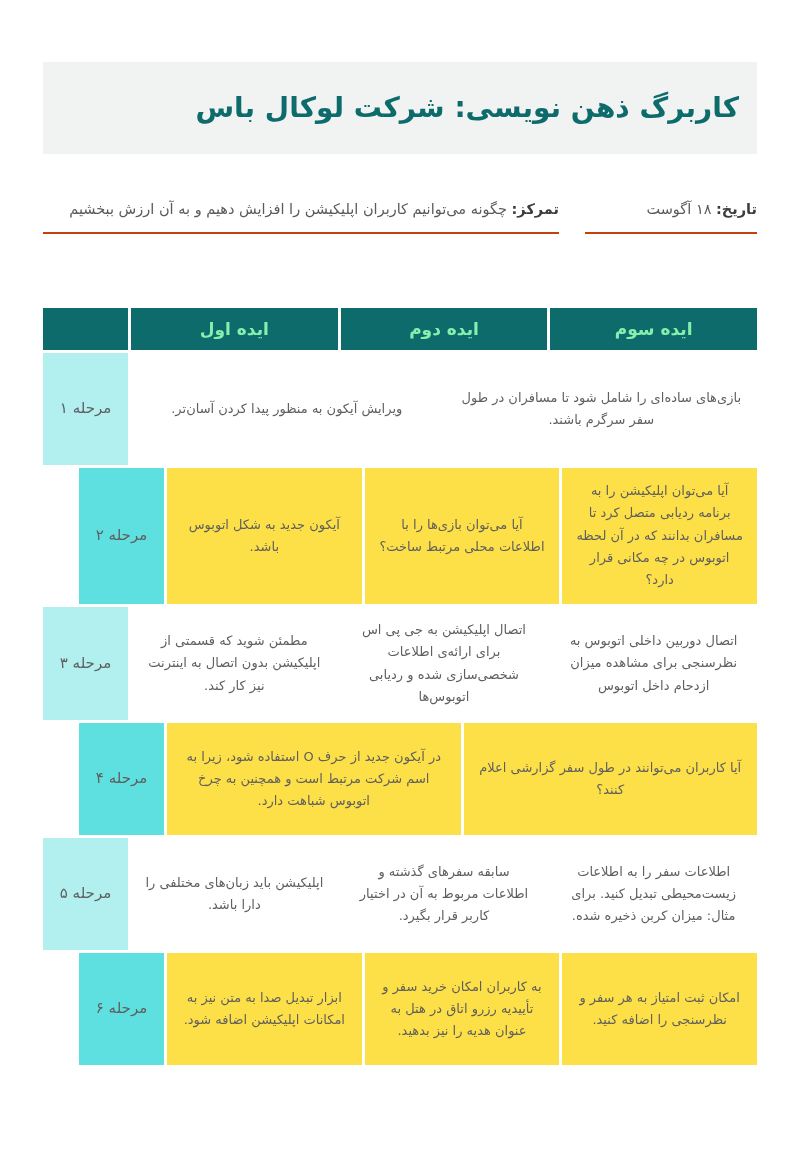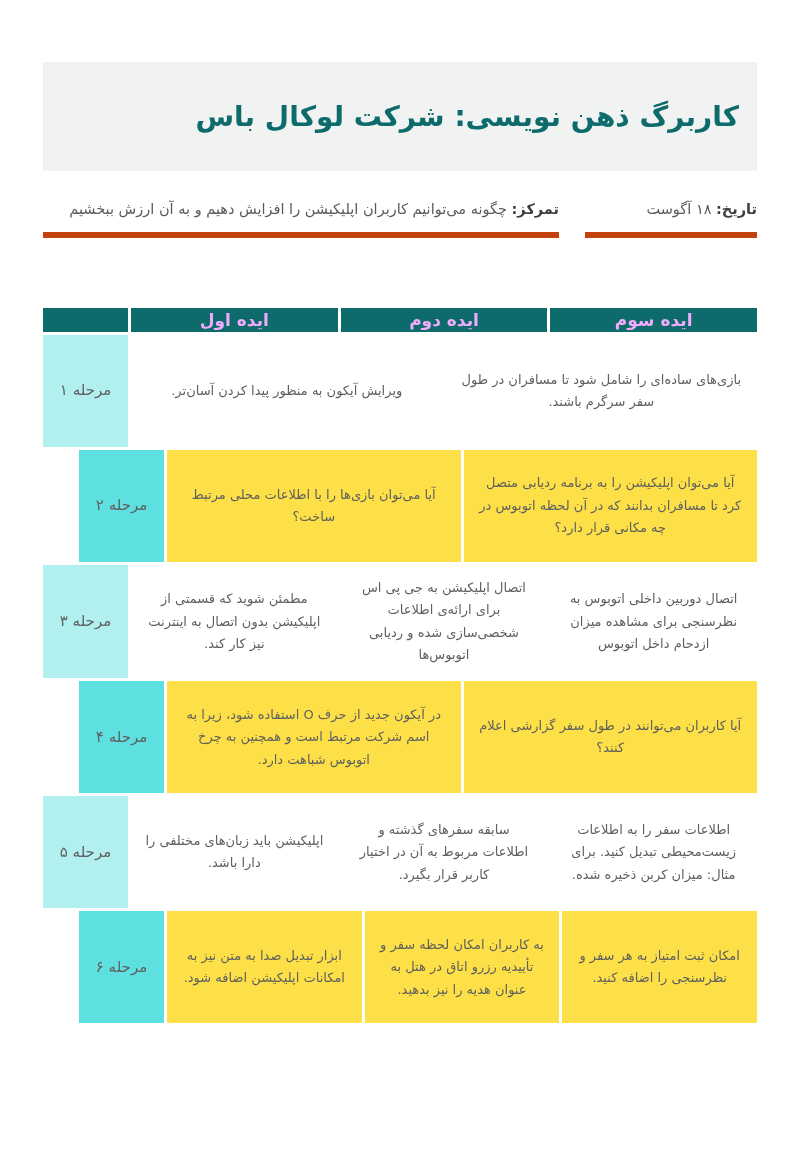--- a/index.html
+++ b/index.html
@@ -16,21 +16,21 @@
     overflow: hidden;
     position: relative;
   }
 
   
   .title-band {
     position: absolute;
     top: 62px;
     left: 43px;
     right: 43px;
-    height: 109px;
+    height: 92px;
     background: #f1f3f2;
     display: flex;
     align-items: center;
     justify-content: flex-start;
     box-sizing: border-box;
     padding: 0 18px;
   }
   .title-text {
     color: #0d6b6b;
     font-size: 28px;
@@ -47,21 +47,21 @@
     left: 43px;
     right: 43px;
     display: flex;
     flex-direction: row;
     align-items: flex-start;
     gap: 26px;
     box-sizing: border-box;
   }
   .meta-block {
     padding-bottom: 9px;
-    border-bottom: 6px solid #c2410c;
+    border-bottom: 2px solid #c2410c;
     box-sizing: border-box;
   }
   .meta-date {
     flex: 0 0 172px;
     width: 172px;
   }
   .meta-focus {
     flex: 1 1 auto;
   }
   .meta-line {
@@ -99,24 +99,24 @@
     min-width: 0;
   }
   .col-stage {
     flex: 0 0 85px;
     width: 85px;
   }
 
   
   .head-cell {
     background: #0d6b6b;
-    color: #f0abfc;
+    color: #86efac;
     font-size: 17px;
     font-weight: bold;
-    height: 24px;
+    height: 42px;
     display: flex;
     align-items: center;
     justify-content: center;
     box-sizing: border-box;
   }
   .head-cell.corner {
     background: #0d6b6b;
   }
 
   
@@ -182,20 +182,21 @@
 
   <div class="grid-row row-odd">
     <div class="col-idea cell cell-idea">بازی‌های ساده‌ای را شامل شود تا مسافران در طول سفر سرگرم باشند.</div>
     <div class="col-idea cell cell-idea">ویرایش آیکون به منظور پیدا کردن آسان‌تر.</div>
     <div class="col-stage cell cell-stage">مرحله ۱</div>
   </div>
 
   <div class="grid-row row-even">
     <div class="col-idea cell cell-idea">آیا می‌توان اپلیکیشن را به برنامه ردیابی متصل کرد تا مسافران بدانند که در آن لحظه اتوبوس در چه مکانی قرار دارد؟</div>
     <div class="col-idea cell cell-idea">آیا می‌توان بازی‌ها را با اطلاعات محلی مرتبط ساخت؟</div>
+    <div class="col-idea cell cell-idea">آیکون جدید به شکل اتوبوس باشد.</div>
     <div class="col-stage cell cell-stage">مرحله ۲</div>
   </div>
 
   <div class="grid-row row-odd">
     <div class="col-idea cell cell-idea">اتصال دوربین داخلی اتوبوس به نظرسنجی برای مشاهده میزان ازدحام داخل اتوبوس</div>
     <div class="col-idea cell cell-idea">اتصال اپلیکیشن به جی پی اس برای ارائه‌ی اطلاعات شخصی‌سازی شده و ردیابی اتوبوس‌ها</div>
     <div class="col-idea cell cell-idea">مطمئن شوید که قسمتی از اپلیکیشن بدون اتصال به اینترنت نیز کار کند.</div>
     <div class="col-stage cell cell-stage">مرحله ۳</div>
   </div>
 
@@ -207,18 +208,18 @@
 
   <div class="grid-row row-odd">
     <div class="col-idea cell cell-idea">اطلاعات سفر را به اطلاعات زیست‌محیطی تبدیل کنید. برای مثال: میزان کربن ذخیره شده.</div>
     <div class="col-idea cell cell-idea">سابقه سفرهای گذشته و اطلاعات مربوط به آن در اختیار کاربر قرار بگیرد.</div>
     <div class="col-idea cell cell-idea">اپلیکیشن باید زبان‌های مختلفی را دارا باشد.</div>
     <div class="col-stage cell cell-stage">مرحله ۵</div>
   </div>
 
   <div class="grid-row row-even">
     <div class="col-idea cell cell-idea">امکان ثبت امتیاز به هر سفر و نظرسنجی را اضافه کنید.</div>
-    <div class="col-idea cell cell-idea">به کاربران امکان لحظه سفر و تأییدیه رزرو اتاق در هتل به عنوان هدیه را نیز بدهید.</div>
+    <div class="col-idea cell cell-idea">به کاربران امکان خرید سفر و تأییدیه رزرو اتاق در هتل به عنوان هدیه را نیز بدهید.</div>
     <div class="col-idea cell cell-idea">ابزار تبدیل صدا به متن نیز به امکانات اپلیکیشن اضافه شود.</div>
     <div class="col-stage cell cell-stage">مرحله ۶</div>
   </div>
 
 </div>
 
 </body></html>

